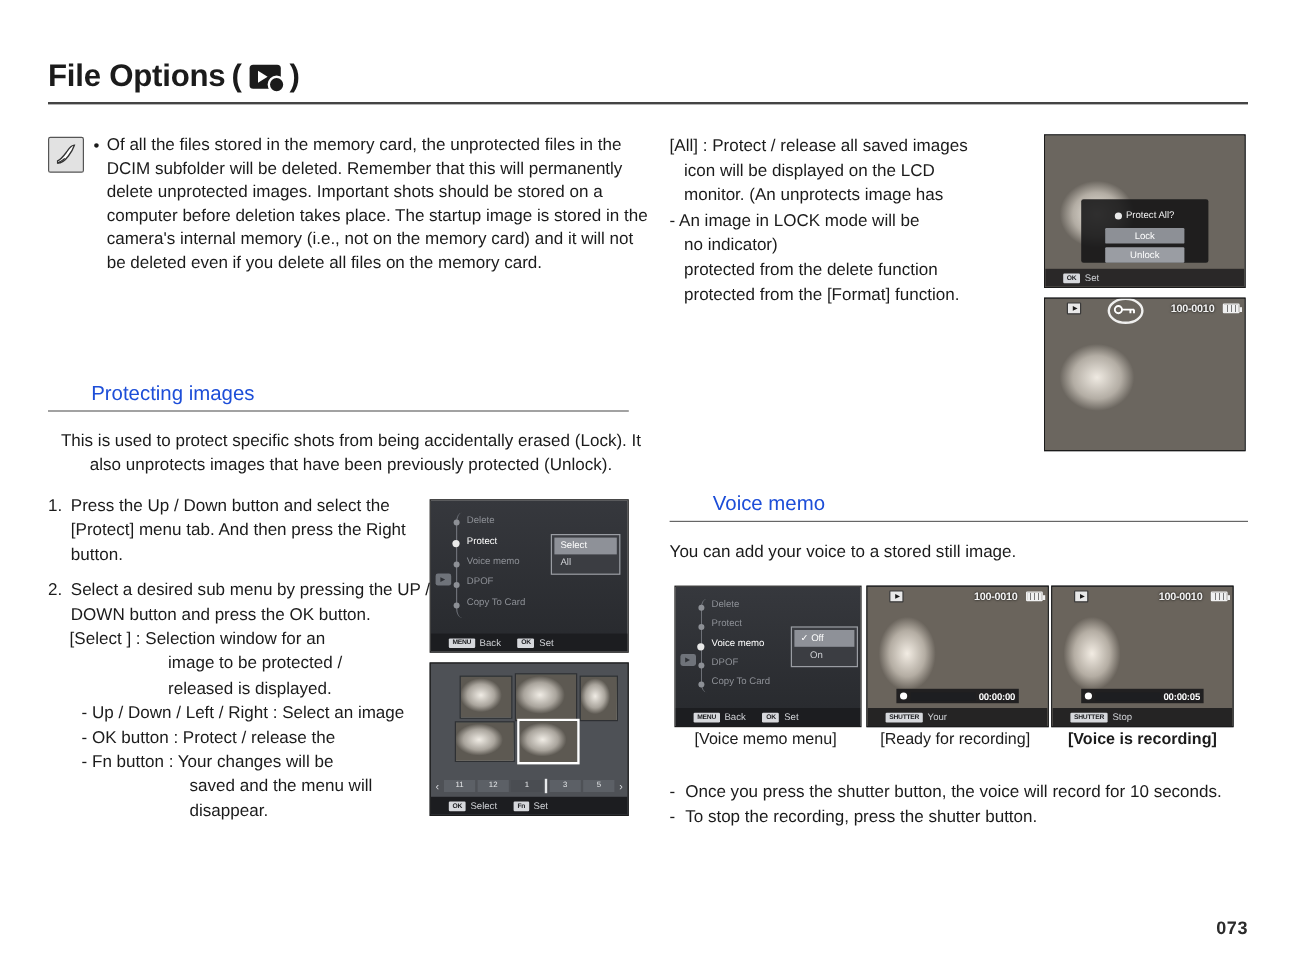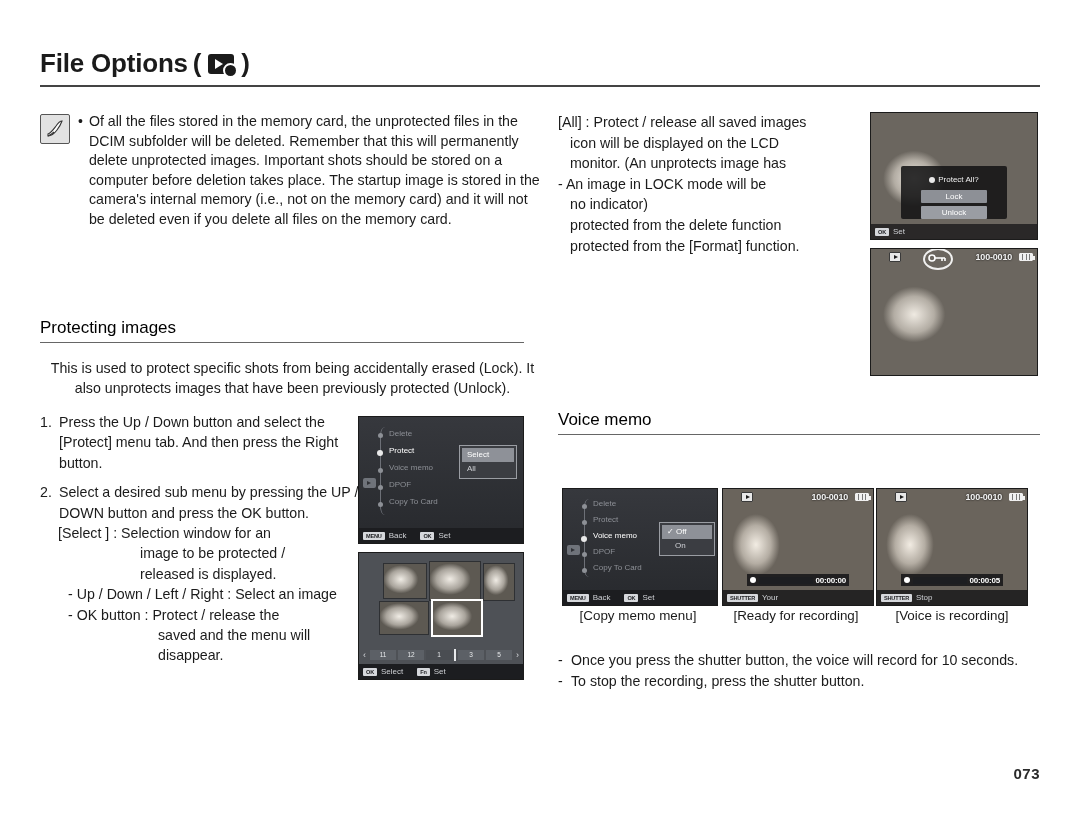--- a/index.html
+++ b/index.html
@@ -42,21 +42,21 @@
     width: 30px; height: 30px; flex: 0 0 30px;
     border: 1.5px solid #555; background: #e2e2e2; border-radius: 2px;
     position: relative; margin-top: 2px;
   }
   .note-icon svg { position: absolute; left: 3px; top: 3px; }
   .note-body { flex: 1; }
   .note-bullet { display: flex; gap: 6px; font-size: 14.2px; line-height: 19.6px; }
   .note-bullet .dot { font-size: 14px; line-height: 19.6px; }
 
   
-  .sec-title { font-size: 17px; font-weight: normal; color: #000000; }
+  .sec-title { font-size: 17px; font-weight: normal; color: #1d4ed8; margin-left: 36px; }
   .sec-rule { margin-top: 4px; border-top: 1.6px solid #666; }
 
   .protect-sec { position: absolute; left: 40px; top: 318px; width: 484px; }
   .protect-desc { position: absolute; left: 40px; top: 358px; width: 505px;
                   font-size: 14.2px; line-height: 20px; text-align: center; }
 
   .steps { position: absolute; left: 40px; top: 412px; width: 320px;
            font-size: 14.2px; line-height: 20.4px; }
   .step { display: flex; gap: 5px; }
   .step-num { flex: 0 0 14px; }
@@ -80,21 +80,21 @@
   .voice-bullets { position: absolute; left: 558px; top: 650px; width: 470px;
                    font-size: 14.2px; line-height: 21px; }
   .vb { display: flex; gap: 5px; }
   .vb .dash { flex: 0 0 8px; }
 
   .captions { position: absolute; left: 558px; top: 608px; width: 482px;
               display: flex; font-size: 13.4px; }
   .cap { text-align: center; }
   .cap1 { width: 160px; }
   .cap2 { width: 156px; }
-  .cap3 { width: 156px; }
+  .cap3 { width: 156px; font-weight: bold; }
 
   .pagenum { position: absolute; right: 40px; top: 765px;
              font-size: 15px; font-weight: bold; color: #2b2b2b; letter-spacing: 0.5px; }
 
   
   .lcd {
     position: absolute; background: #2f3136; overflow: hidden;
     border: 1px solid #1b1b1b; color: #dcdcdc;
     font-size: 7.5px; font-family: "Liberation Sans", sans-serif;
   }
@@ -120,21 +120,21 @@
     border-left:4px solid #2f3136; border-top:2.5px solid transparent; border-bottom:2.5px solid transparent;
   }
   .submenu {
     position: absolute; background: #3b3d42; border: 1px solid #9a9da3;
     padding: 2px;
   }
   .sub-item { height: 14px; line-height: 14px; font-size: 8px; padding: 0 5px; color: #cfd1d5; white-space: nowrap; }
   .sub-item.sel { background: #8e9198; color: #ffffff; }
   .lcd-bottombar {
     position: absolute; left: 0; right: 0; bottom: 0; height: 15px;
-    background: #1c1d20; display: flex; align-items: center; gap: 4px; padding: 0 4px;
+    background: #1c1d20; display: flex; align-items: center; gap: 4px; padding: 0 15px;
   }
   .key {
     background: #d6d8dc; color: #1c1d20; font-size: 5.6px; font-weight: bold;
     padding: 1px 3px; border-radius: 1px; letter-spacing: -0.2px;
   }
   .key-label { font-size: 8px; color: #cfd1d5; margin-right: 10px; }
 
   
   .photo {
     position: absolute; inset: 0;
@@ -282,20 +282,21 @@
     <div class="gap"></div>
     <div class="step">
       <span class="step-num">2.</span>
       <span class="step-text">Select a desired sub menu by pressing the UP / DOWN button and press the OK button.</span>
     </div>
     <div class="ind1">[Select ] : Selection window for an</div>
     <div class="ind2">image to be protected /</div>
     <div class="ind2">released is displayed.</div>
     <div class="ind3">- Up / Down / Left / Right : Select an image</div>
     <div class="ind3">- OK button : Protect / release the</div>
+    <div class="ind3">- Fn button : Your changes will be</div>
     <div class="ind4">saved and the menu will</div>
     <div class="ind4">disappear.</div>
   </div>
 
   <div class="lcd menu-screen" style="left:358px; top:416px; width:166px; height:128px;">
     <div class="menu-spine">
       <span class="menu-dot" style="top:6px;"></span>
       <span class="menu-dot on" style="top:23px;"></span>
       <span class="menu-dot" style="top:41px;"></span>
       <span class="menu-dot" style="top:58px;"></span>
@@ -386,20 +387,21 @@
       </span>
       <span class="file-no">100-0010</span>
       <span class="batt"></span>
     </div>
   </div>
 
   <div class="voice-sec">
     <div class="sec-title">Voice memo</div>
     <div class="sec-rule"></div>
   </div>
+  <div class="voice-desc">You can add your voice to a stored still image.</div>
 
   <div class="lcd menu-screen" style="left:562px; top:488px; width:156px; height:118px;">
     <div class="menu-spine">
       <span class="menu-dot" style="top:5px;"></span>
       <span class="menu-dot" style="top:21px;"></span>
       <span class="menu-dot on" style="top:37px;"></span>
       <span class="menu-dot" style="top:53px;"></span>
       <span class="menu-dot" style="top:69px;"></span>
     </div>
     <div class="mode-icon" style="top:56px;"></div>
@@ -459,21 +461,21 @@
       </span>
       <span class="rec-time">00:00:05</span>
     </div>
     <div class="lcd-bottombar" style="background:rgba(20,20,22,0.8);">
       <span class="key">SHUTTER</span>
       <span class="key-label">Stop</span>
     </div>
   </div>
 
   <div class="captions">
-    <div class="cap cap1">[Copy memo menu]</div>
+    <div class="cap cap1">[Voice memo menu]</div>
     <div class="cap cap2">[Ready for recording]</div>
     <div class="cap cap3">[Voice is recording]</div>
   </div>
 
   <div class="voice-bullets">
     <div class="vb">
       <span class="dash">-</span>
       <span>Once you press the shutter button, the voice will record for 10 seconds.</span>
     </div>
     <div class="vb">

